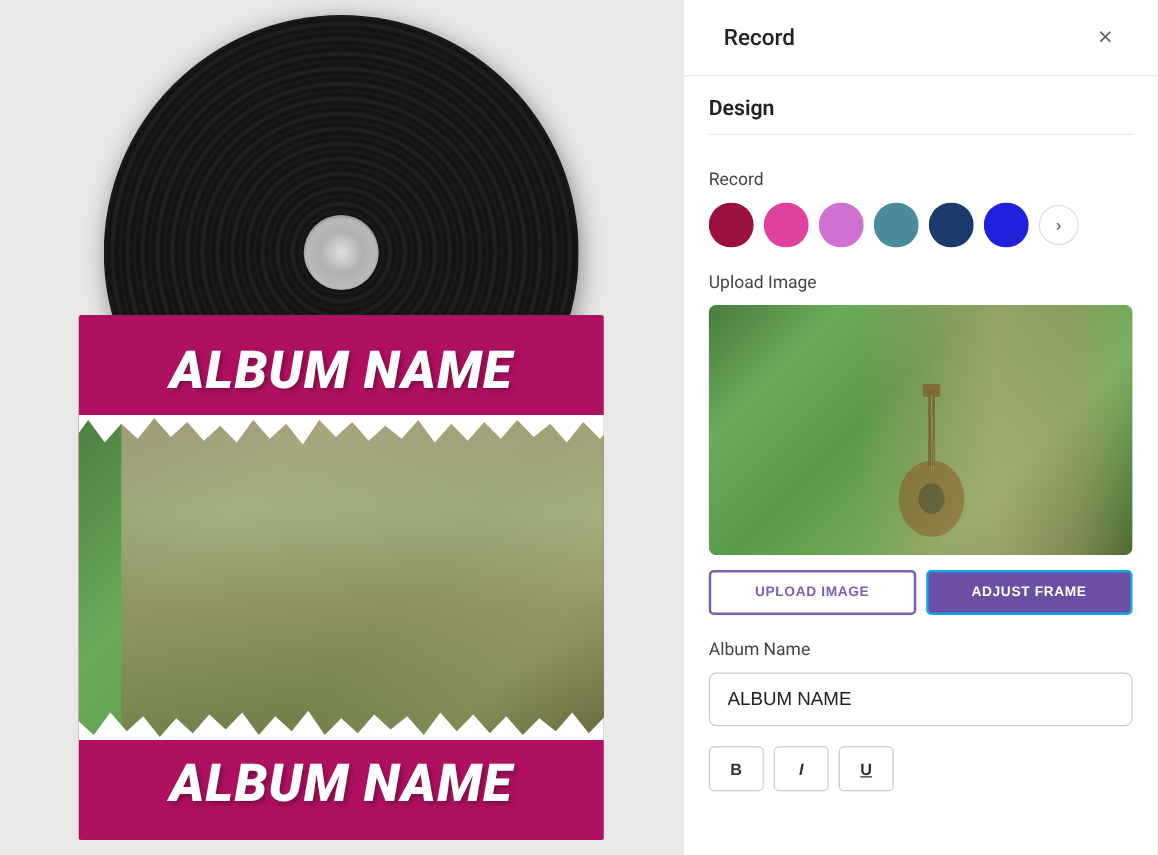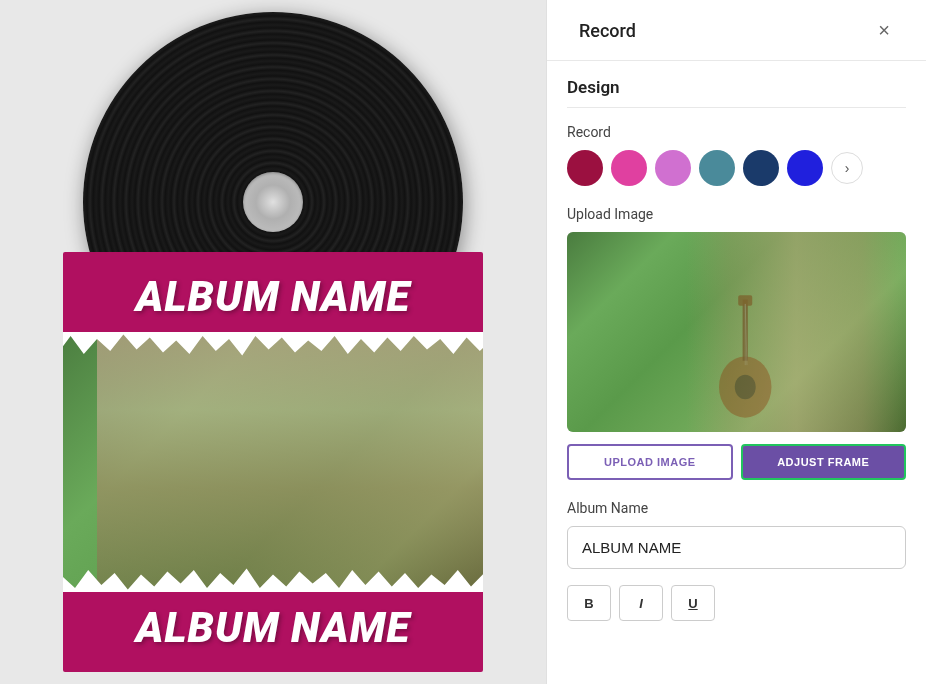--- a/index.html
+++ b/index.html
@@ -217,21 +217,21 @@
     .panel-content {
       flex: 1;
       overflow-y: auto;
       padding: 16px 20px;
     }
 
     .section-title {
       font-size: 17px;
       font-weight: 600;
       color: #222;
-      margin-bottom: 16px;
+      margin-bottom: 28px;
       padding-bottom: 10px;
       border-bottom: 1px solid #e8e8e8;
     }
 
     .label {
       font-size: 14px;
       color: #444;
       margin-bottom: 10px;
       font-weight: 400;
     }
@@ -318,21 +318,21 @@
       font-weight: 700;
       letter-spacing: 0.5px;
       cursor: pointer;
       border-radius: 4px;
       text-align: center;
     }
 
     .btn-filled {
       flex: 1;
       padding: 10px 8px;
-      border: 2px solid #22c55e;
+      border: 2px solid #0ea5e9;
       background: #6b4fa5;
       color: white;
       font-size: 11px;
       font-weight: 700;
       letter-spacing: 0.5px;
       cursor: pointer;
       border-radius: 4px;
       text-align: center;
     }
 

